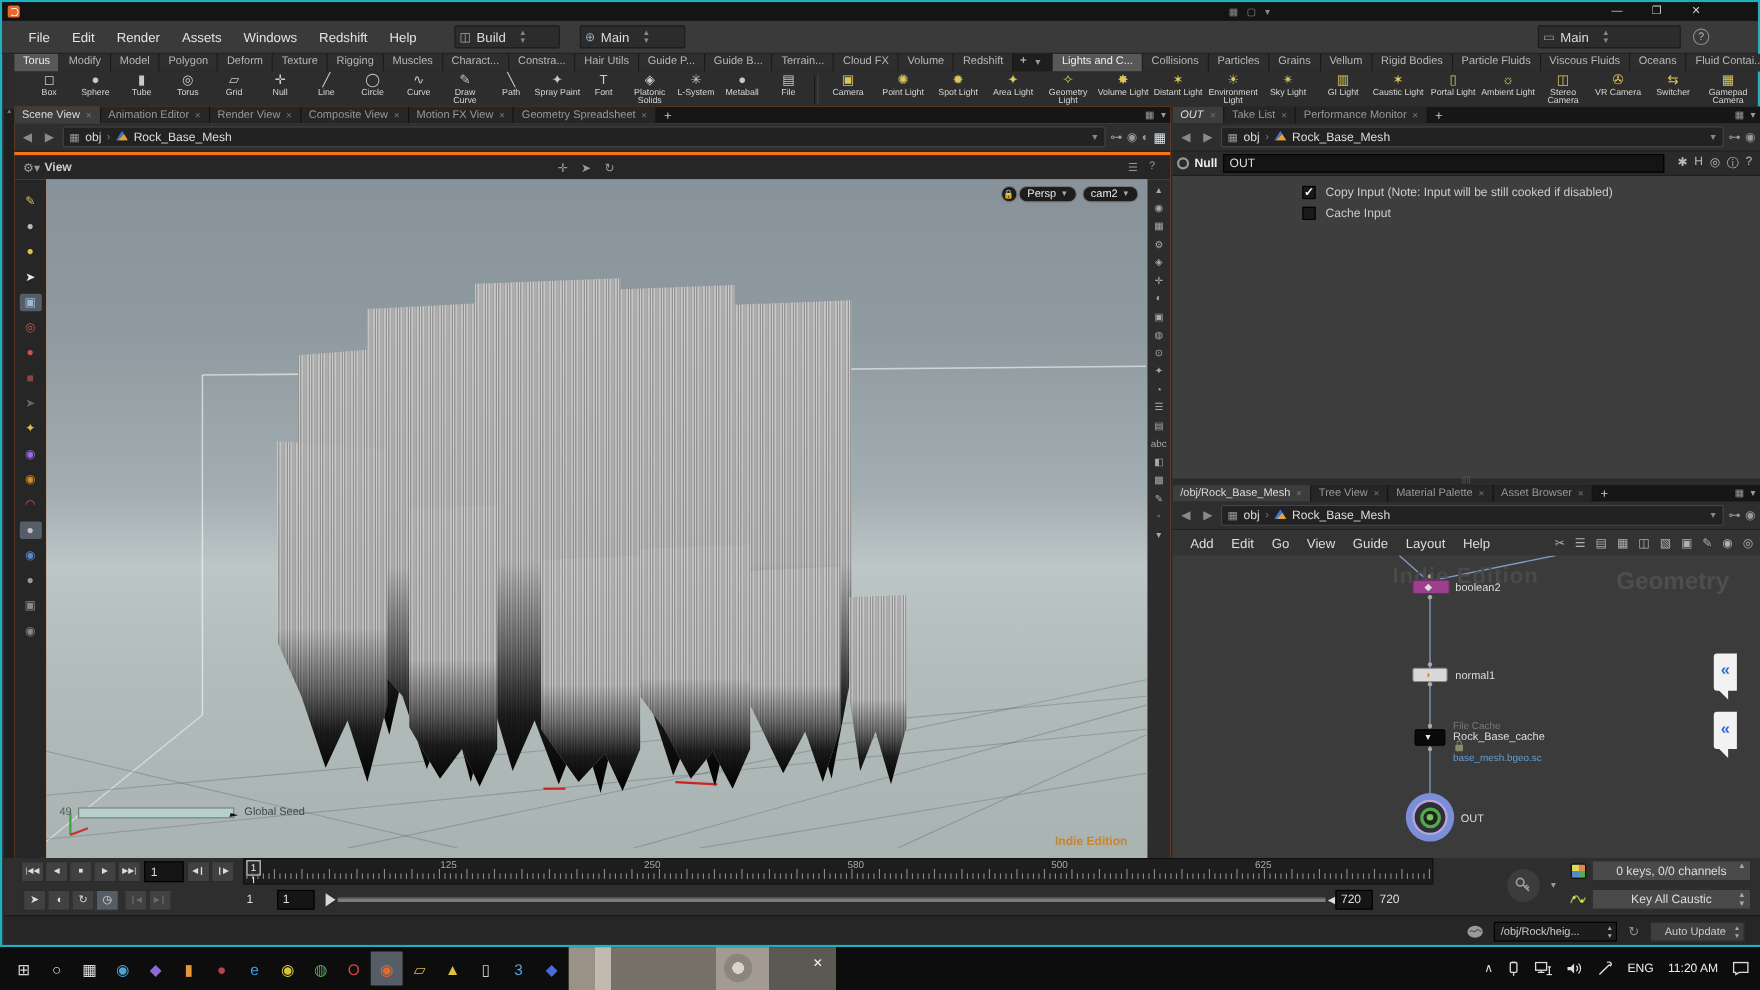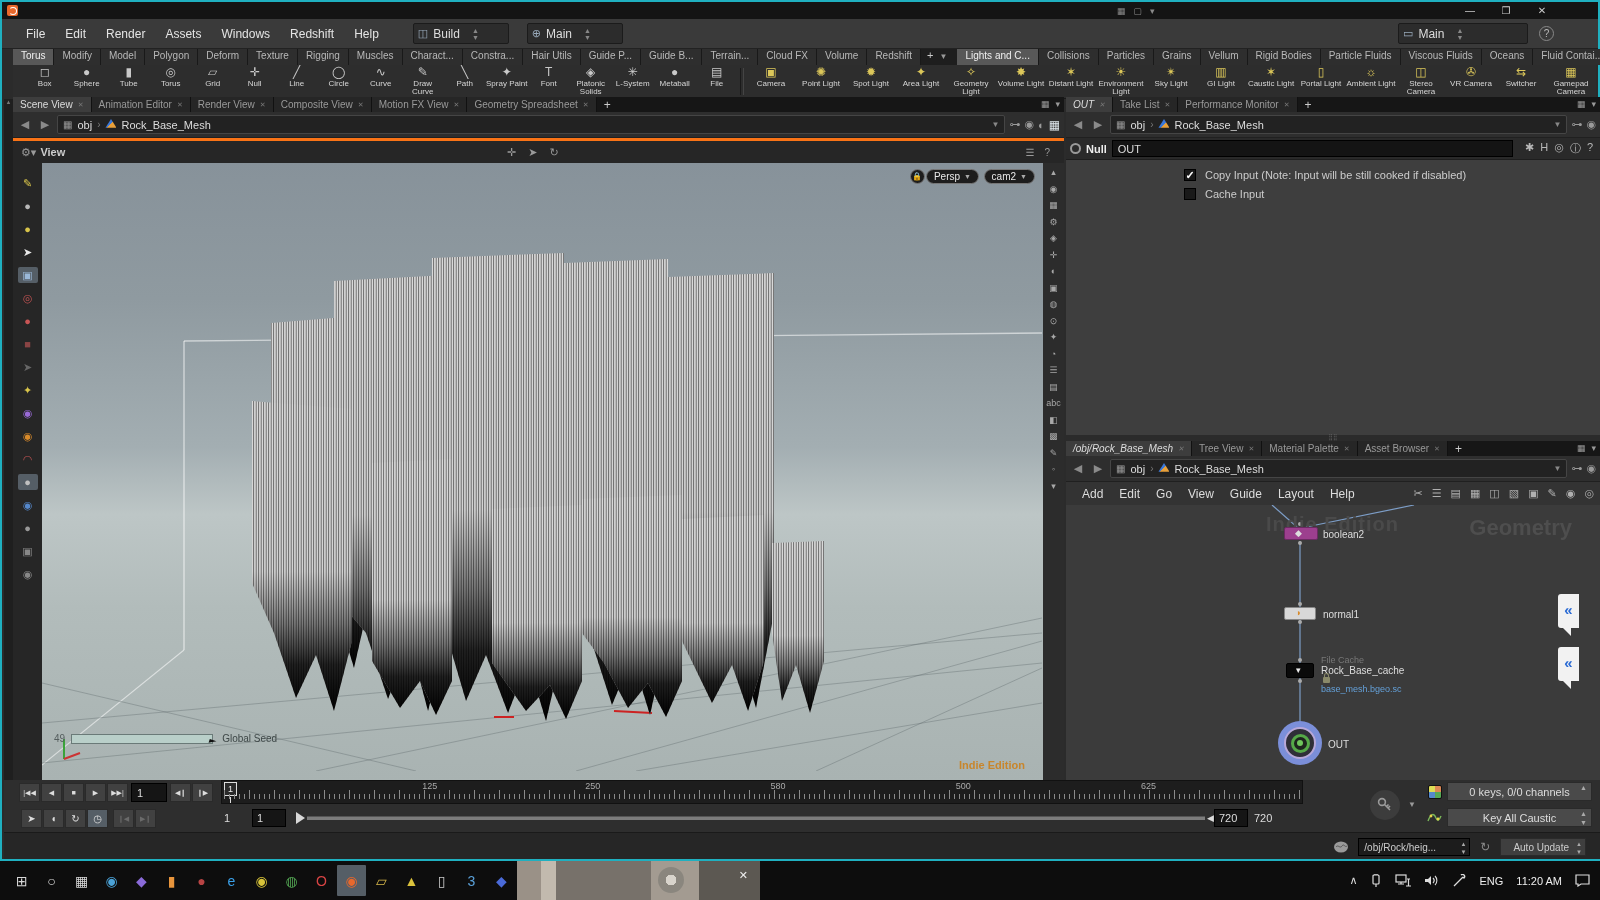--- a/index.html
+++ b/index.html
@@ -641,21 +641,21 @@
             <div class="checkrow">
     <span class="cbox"></span>
     <span class="clabel">Cache Input</span>
   </div>
           </div>
       </div>
       <div class="hdiv">⣿⣿</div>
       <div class="network-pane">
         <div class="tabbar">
           <div style="display:flex">
-              <div class="ptab active" style="font-style: italic;">
+              <div class="ptab active" style="">
     <span>/obj/Rock_Base_Mesh</span>
                 <span class="x">✕</span>
   </div>
               <div class="ptab">
     <span>Tree View</span>
                 <span class="x">✕</span>
   </div>
               <div class="ptab">
     <span>Material Palette</span>
                 <span class="x">✕</span>
@@ -974,21 +974,21 @@
             <div class="tick" style="left: 1032px; height: 5px;"></div>
             <div class="tick" style="left: 1037px; height: 5px;"></div>
             <div class="tick" style="left: 1042px; height: 5px;"></div>
             <div class="tick" style="left: 1047px; height: 5px;"></div>
             <div class="tick" style="left: 1052px; height: 9px;"></div>
             <div class="tick" style="left: 1057px; height: 5px;"></div>
             <div class="tick" style="left: 1062px; height: 5px;"></div>
             <div class="tick" style="left: 1067px; height: 5px;"></div>
             <div class="tick" style="left: 1072px; height: 5px;"></div>
             <div class="tick" style="left: 1077px; height: 9px;"></div>
-            <div class="rlabel" style="left: 185.704px; margin-left: 22px;">125</div>
+            <div class="rlabel" style="left: 185.704px;">125</div>
             <div class="rlabel" style="left: 370.889px;">250</div>
             <div class="rlabel" style="left: 556.074px;">580</div>
             <div class="rlabel" style="left: 741.259px;">500</div>
             <div class="rlabel" style="left: 926.444px;">625</div>
           </div>
       </div>
       <div class="pb-row2">
         <div style="width:16px"></div>
         <div style="display:flex">
             <div class="tbtn big">➤</div>

